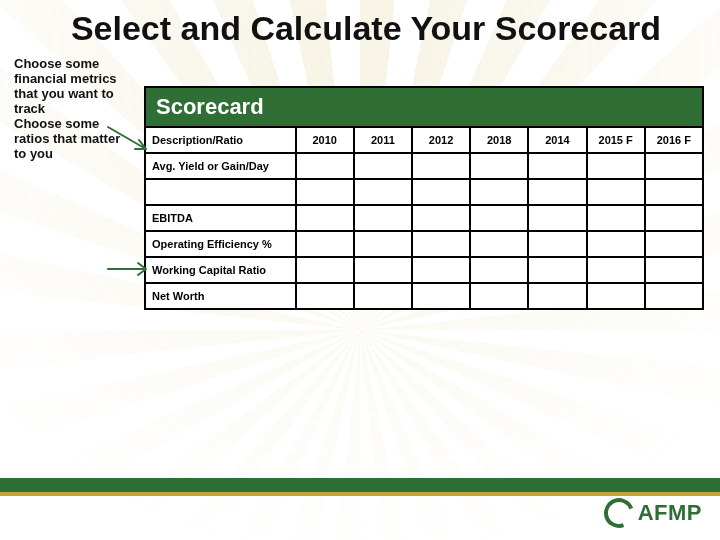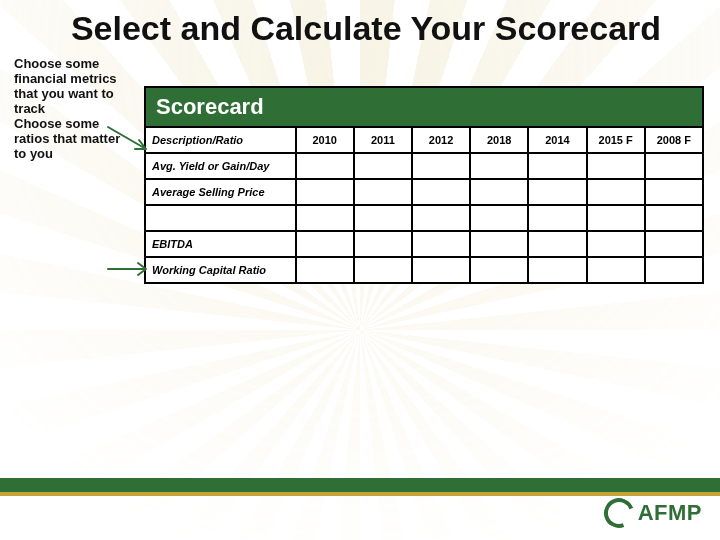--- a/index.html
+++ b/index.html
@@ -85,21 +85,20 @@
     background: #2f6f36;
     color: #fff;
     text-align: left;
     font-size: 22px;
     padding: 6px 10px;
     height: auto;
   }
   table.scorecard td.desc, table.scorecard th.desc {
     text-align: left;
     padding-left: 6px;
-    font-style: italic;
   }
   col.col-desc { width: 150px; }
   col.col-year { width: 58px; }
   .footer {
     position: absolute;
     left: 0; right: 0; bottom: 0;
     height: 62px;
     z-index: 1;
   }
   .footer .green {
@@ -174,64 +173,74 @@
         <th class="sc-title" colspan="8">Scorecard</th>
       </tr>
       <tr>
         <th class="desc">Description/Ratio</th>
         <th>2010</th>
         <th>2011</th>
         <th>2012</th>
         <th>2018</th>
         <th>2014</th>
         <th>2015 F</th>
-        <th>2008 F</th>
+        <th>2016 F</th>
       </tr>
       <tr>
             <td class="desc">Avg. Yield or Gain/Day</td>
             <td></td>
             <td></td>
             <td></td>
             <td></td>
             <td></td>
             <td></td>
             <td></td>
           </tr>
       <tr>
-            <td class="desc">Average Selling Price</td>
-            <td></td>
-            <td></td>
-            <td></td>
-            <td></td>
-            <td></td>
-            <td></td>
-            <td></td>
-          </tr>
-      <tr>
             <td class="desc"></td>
             <td></td>
             <td></td>
             <td></td>
             <td></td>
             <td></td>
             <td></td>
             <td></td>
           </tr>
       <tr>
             <td class="desc">EBITDA</td>
             <td></td>
             <td></td>
             <td></td>
             <td></td>
             <td></td>
             <td></td>
             <td></td>
           </tr>
       <tr>
+            <td class="desc">Operating Efficiency %</td>
+            <td></td>
+            <td></td>
+            <td></td>
+            <td></td>
+            <td></td>
+            <td></td>
+            <td></td>
+          </tr>
+      <tr>
             <td class="desc">Working Capital Ratio</td>
+            <td></td>
+            <td></td>
+            <td></td>
+            <td></td>
+            <td></td>
+            <td></td>
+            <td></td>
+          </tr>
+      <tr>
+            <td class="desc">Net Worth</td>
             <td></td>
             <td></td>
             <td></td>
             <td></td>
             <td></td>
             <td></td>
             <td></td>
           </tr>
     </tbody>
       </table>

